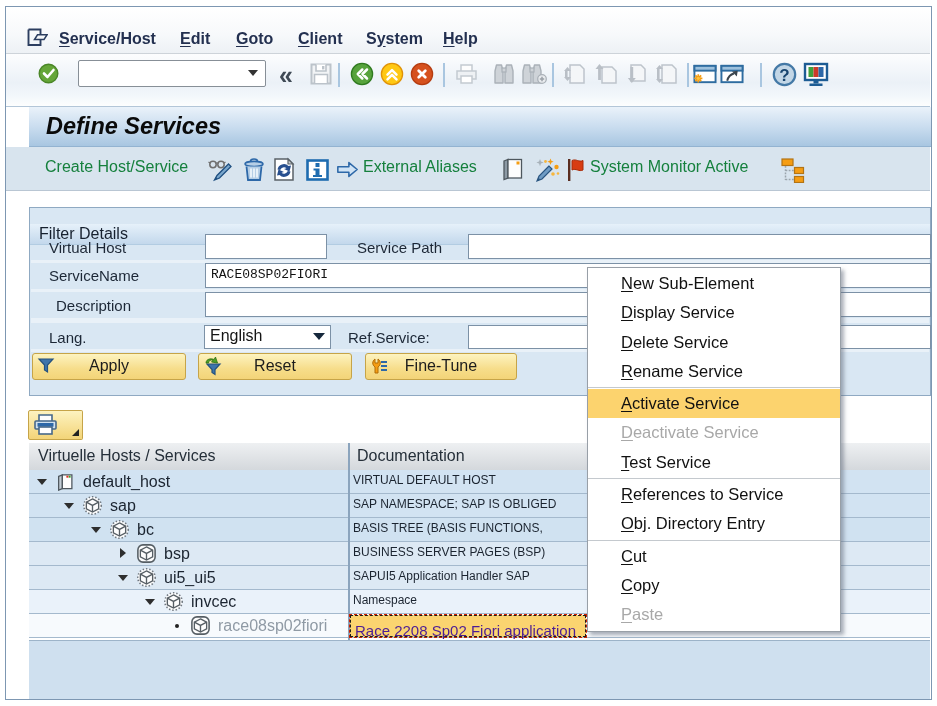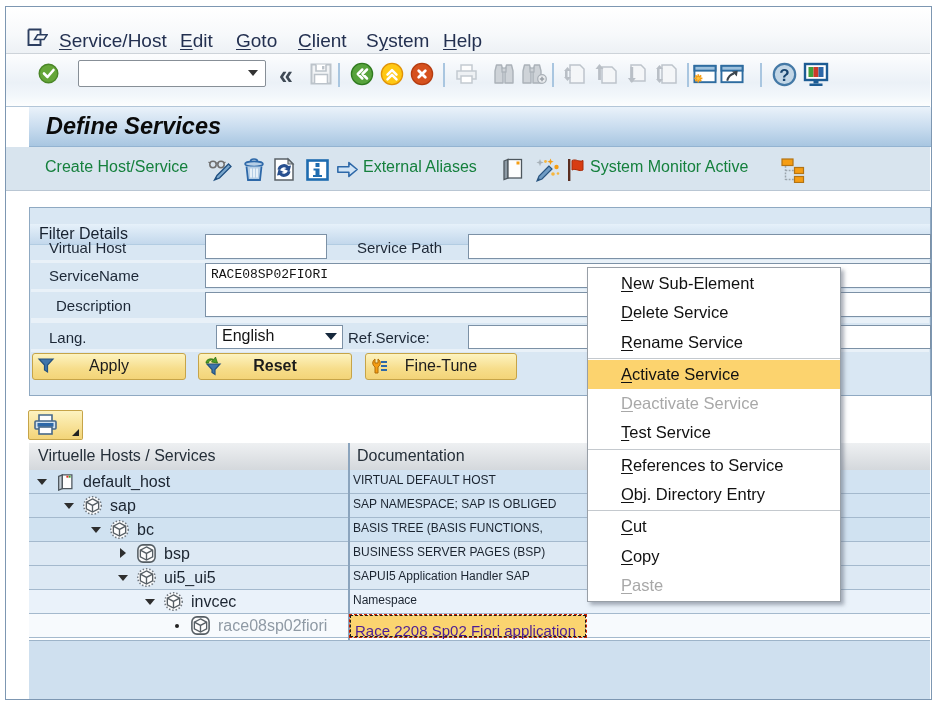--- a/index.html
+++ b/index.html
@@ -5,21 +5,21 @@
   html,body{margin:0;padding:0;}
   body{width:937px;height:706px;position:relative;background:#fff;
        font-family:"Liberation Sans",sans-serif;overflow:hidden;}
   .abs{position:absolute;}
   u{text-decoration:underline;text-underline-offset:2px;}
   
   #frame{left:5px;top:6px;width:925px;height:692px;border:1px solid #7d97b2;}
   
   #menubar{left:6px;top:7px;width:924px;height:46px;
      background:linear-gradient(#ffffff,#f7f9fb 60%,#edf1f5);border-bottom:1px solid #cdd3d9;}
-  .mitem{position:absolute;top:23px;font-size:19px;color:#233050;white-space:nowrap;}
+  .mitem{position:absolute;top:23px;font-size:16px;color:#233050;white-space:nowrap;font-weight:bold;}
   
   #toolbar{left:6px;top:54px;width:924px;height:52px;
      background:linear-gradient(#fcfdfe,#ebf1f7 55%,#f2f7fb 80%,#fdfefe);border-bottom:1px solid #b3c6d8;}
   .tsep{position:absolute;top:9px;width:2px;height:24px;background:#a9c6e0;}
   #combo{position:absolute;left:72px;top:6px;width:186px;height:25px;background:#fff;
      border:1px solid #878f97;border-radius:2px;}
   #combo .arr{position:absolute;right:7px;top:9px;width:0;height:0;
      border-left:5px solid transparent;border-right:5px solid transparent;border-top:6px solid #333;}
   
   #titlebar{left:29px;top:107px;width:902px;height:39px;
@@ -254,33 +254,33 @@
   <div class="finput" style="left:175px;top:26px;width:120px;height:23px;"></div>
   <span class="flabel" style="left:327px;top:31px;">Service Path</span>
   <div class="finput" style="left:438px;top:26px;width:461px;height:23px;"></div>
   <span class="flabel" style="left:19px;top:59px;">ServiceName</span>
   <div class="finput" style="left:175px;top:55px;width:724px;height:23px;">
     <span style="position:absolute;left:5px;top:3px;font-family:'Liberation Mono',monospace;font-size:13px;color:#111;">RACE08SP02FIORI</span>
   </div>
   <span class="flabel" style="left:26px;top:89px;">Description</span>
   <div class="finput" style="left:175px;top:84px;width:724px;height:23px;"></div>
   <span class="flabel" style="left:19px;top:121px;">Lang.</span>
-  <div class="finput" style="left:186px;top:117px;width:125px;height:22px;">
+  <div class="finput" style="left:174px;top:117px;width:125px;height:22px;">
     <span style="position:absolute;left:5px;top:1px;font-size:16px;color:#141414;">English</span>
     <div style="position:absolute;right:5px;top:7px;width:0;height:0;border-left:6px solid transparent;border-right:6px solid transparent;border-top:7px solid #16283c;"></div>
   </div>
   <span class="flabel" style="left:318px;top:121px;">Ref.Service:</span>
   <div class="finput" style="left:438px;top:117px;width:461px;height:22px;"></div>
   <div class="ybtn" style="left:2px;width:152px;">
     <svg style="position:absolute;left:4px;top:2px" width="20" height="20" viewBox="0 0 20 20">
       <path d="M2 3 h14 l-5.5 6 v7 l-3-2 v-5 Z" fill="#3e74ab" stroke="#24517e" stroke-width="1.2"></path>
     </svg>
       <span class="lbl">Apply</span>
   </div>
-  <div class="ybtn" style="left:168px;width:152px;font-weight:bold;">
+  <div class="ybtn" style="left:168px;width:152px;">
     <svg style="position:absolute;left:4px;top:2px" width="20" height="20" viewBox="0 0 20 20">
       <path d="M4 8 h13 l-5 5.5 v5 l-3-2 v-3 Z" fill="#3e74ab" stroke="#24517e" stroke-width="1.2"></path>
       <path d="M3 7 C3 3 8 2 11 3.5 l1.5-2.5 l2 6 l-6-1 l1.5-1.8 C8 3.5 5.5 4.5 5.5 7 Z" fill="#4e9e28" stroke="#2e6e12" stroke-width="0.8"></path>
     </svg>
       <span class="lbl">Reset</span>
   </div>
   <div class="ybtn" style="left:335px;width:150px;">
     <svg style="position:absolute;left:4px;top:2px" width="20" height="20" viewBox="0 0 20 20">
       <path d="M5 3 C2 5 2 9 5 11 v6 h3 v-6 C11 9 11 5 8 3 v4 h-3 Z" fill="#f59d13" stroke="#b06c08" stroke-width="1"></path>
       <path d="M11 6 h6 M11 10 h6 M11 14 h6" stroke="#2d68a8" stroke-width="2.2"></path>
@@ -382,20 +382,21 @@
     <span class="ttext" style="left:189px;color:#8f9aa5;">race08sp02fiori</span>
   </div>
 </div>
 <div class="abs" id="colsep"></div>
 <div class="abs" id="bluefill"></div>
 <div class="abs" id="hcell">
     <span>Race 2208 Sp02 Fiori application</span>
   </div>
 <div class="abs" id="cmenu">
   <div class="ci"><u>N</u>ew Sub-Element</div>
+  <div class="ci"><u>D</u>isplay Service</div>
   <div class="ci"><u>D</u>elete Service</div>
   <div class="ci"><u>R</u>ename Service</div>
   <div class="csep"></div>
   <div class="ci hl"><u>A</u>ctivate Service</div>
   <div class="ci dis"><u>D</u>eactivate Service</div>
   <div class="ci"><u>T</u>est Service</div>
   <div class="csep"></div>
   <div class="ci"><u>R</u>eferences to Service</div>
   <div class="ci"><u>O</u>bj. Directory Entry</div>
   <div class="csep"></div>

